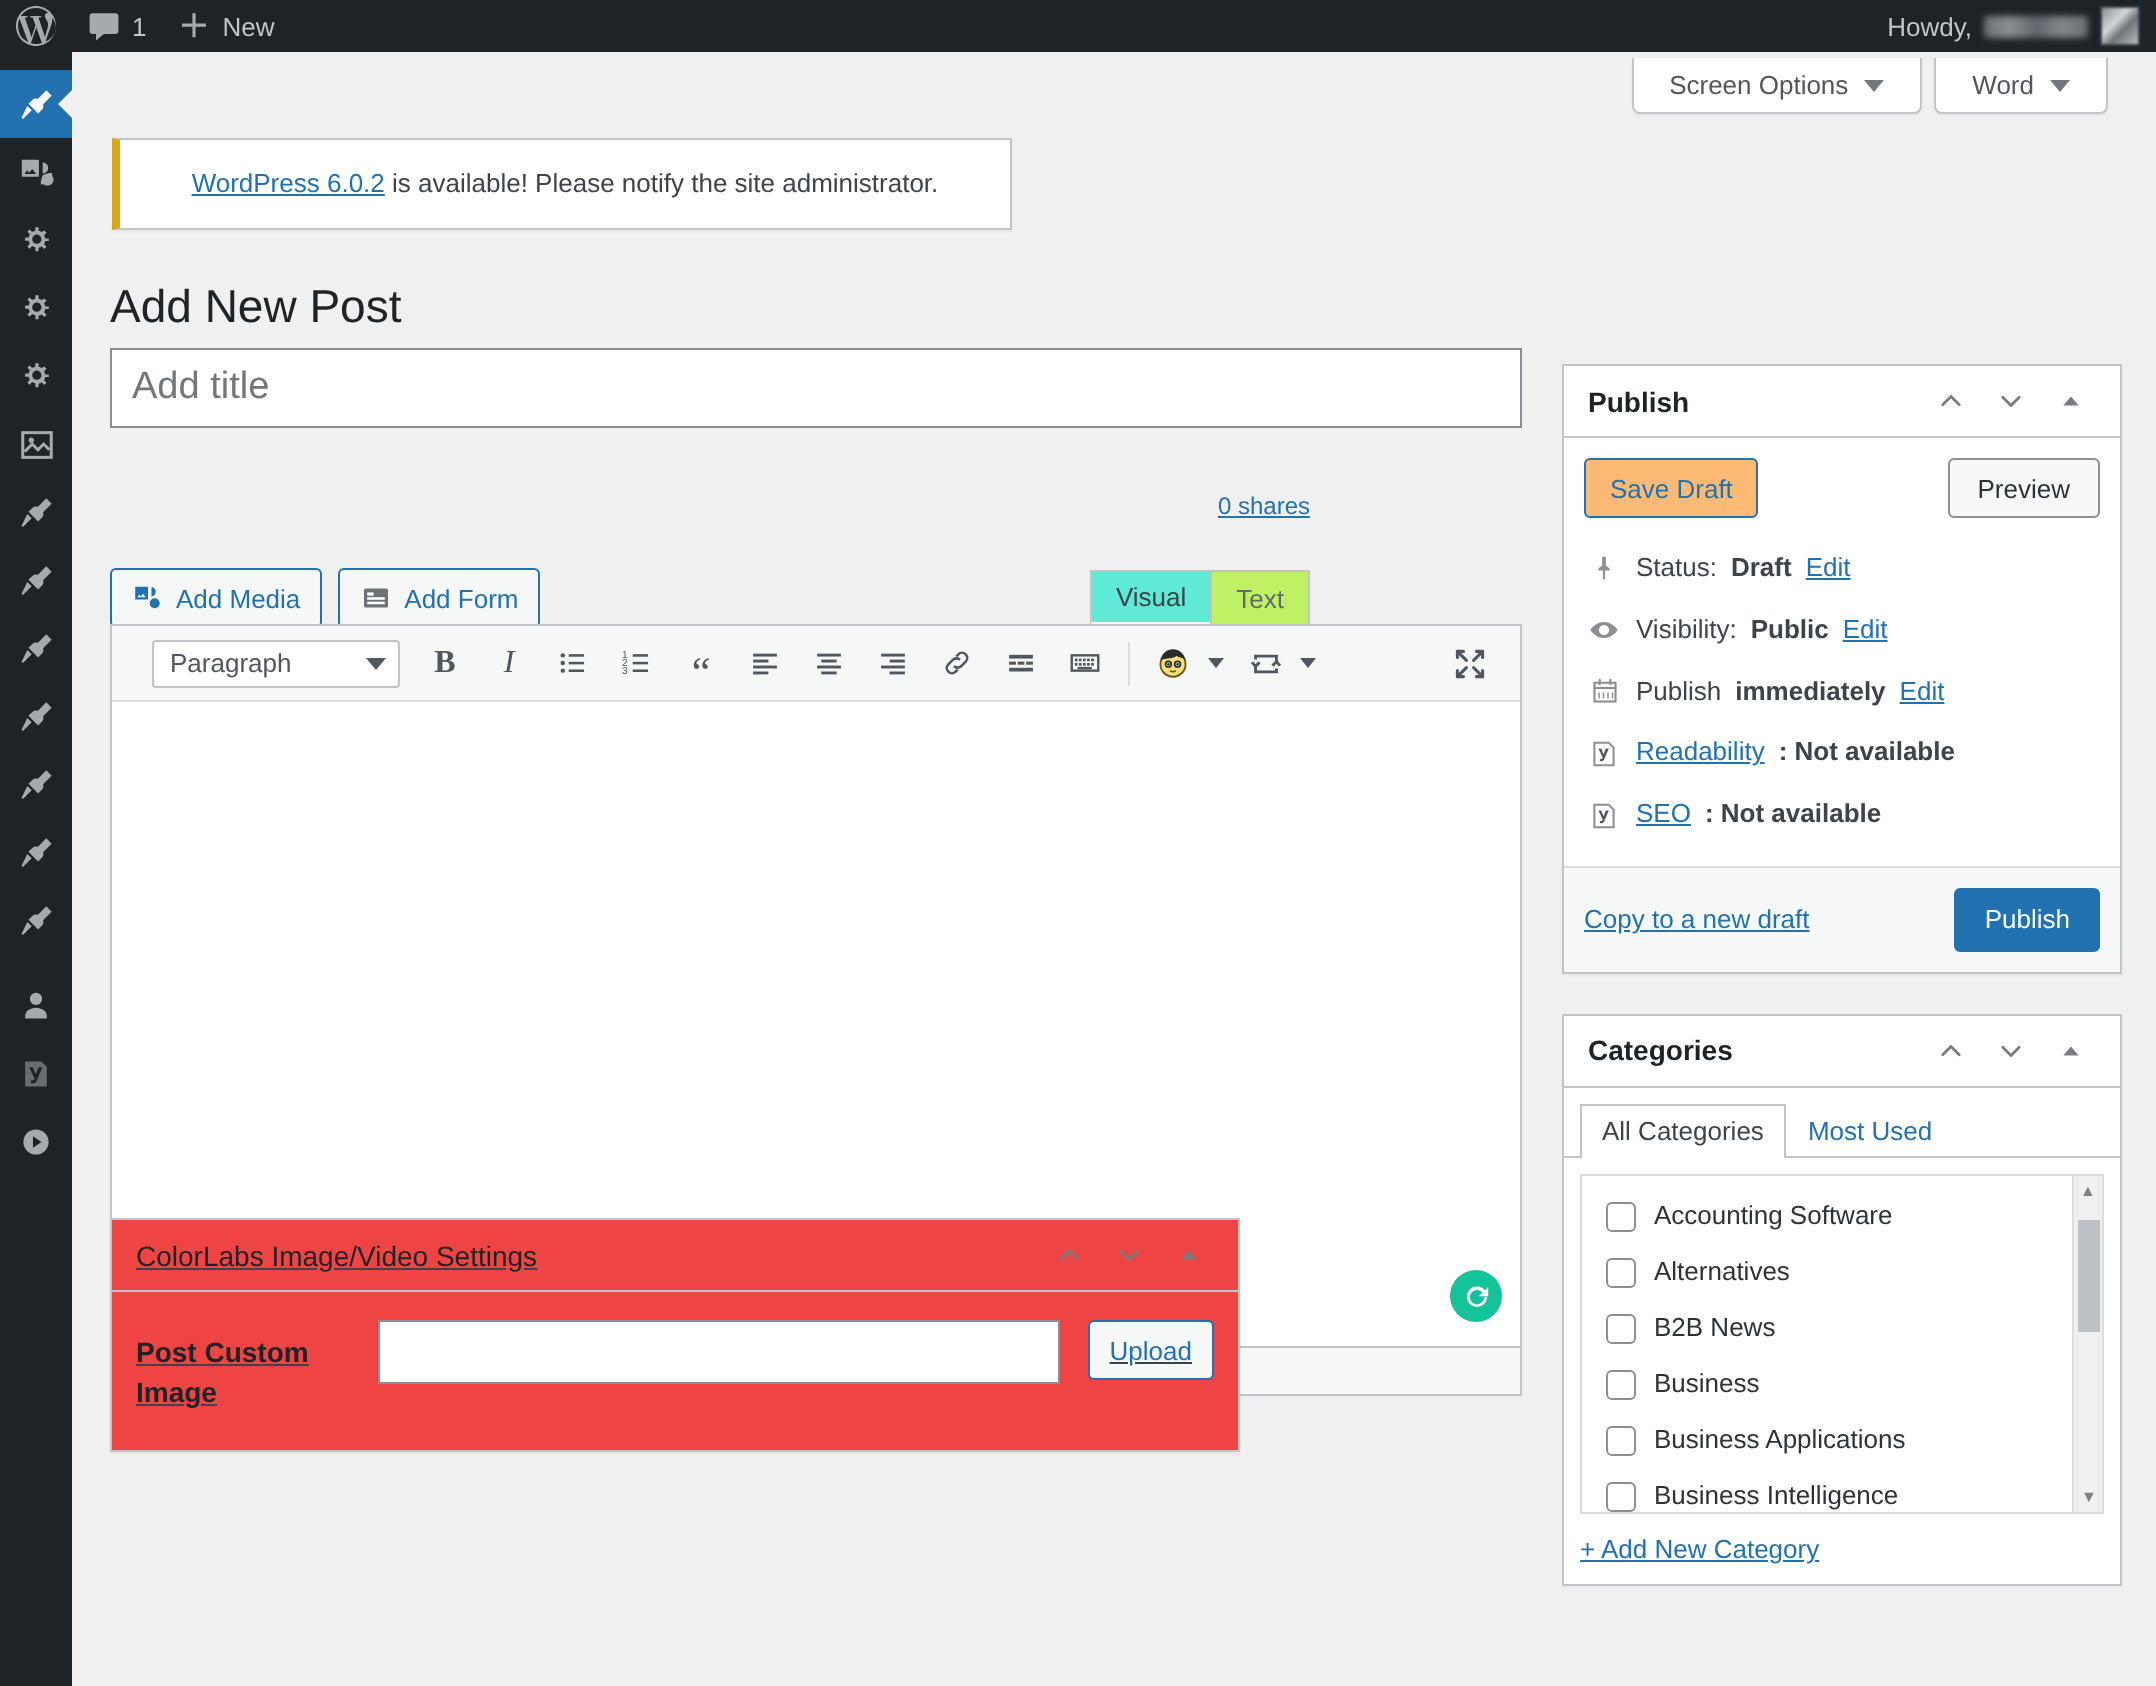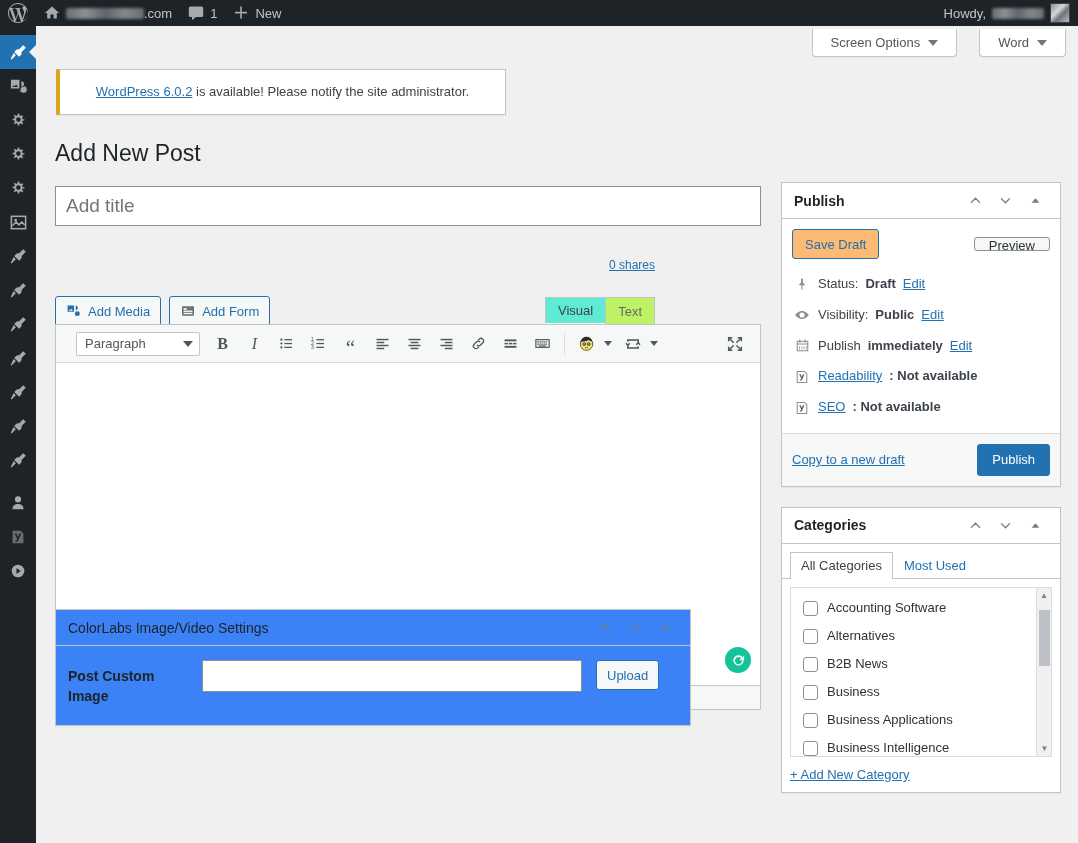--- a/index.html
+++ b/index.html
@@ -76,22 +76,22 @@
   
   #wpwrap {
     position: absolute; top: 26px; left: 36px;
     width: 1042px; height: 817px;
     background: #f0f0f1;
     overflow: hidden;
   }
 
   
   #screen-meta-links {
-    position: absolute; top: 3px; right: 12px;
-    display: flex; gap: 22px;
+    position: absolute; top: 3px; right: 24px;
+    display: flex; gap: 6px;
   }
   .screen-meta-toggle {
     background: #fff;
     border: 1px solid #c3c4c7;
     border-top: none;
     border-radius: 0 0 4px 4px;
     height: 28px; padding: 0 18px;
     font-size: 13px; color: #50575e;
     display: flex; align-items: center; gap: 8px;
     cursor: pointer;
@@ -121,21 +121,21 @@
 
   .pagetitle {
     position: absolute; top: 113px; left: 19px;
     font-size: 23px; font-weight: 400; color: #1d2327;
     line-height: 1.3;
     margin: 0;
   }
 
   
   #post-body-content {
-    position: absolute; top: 160px; left: 19px;
+    position: absolute; top: 148px; left: 19px;
     width: 600px;
   }
   #title {
     display: block;
     width: 706px; height: 40px;
     padding: 3px 10px;
     font-size: 19px; line-height: 32px;
     color: #2c3338;
     border: 1px solid #8c8f94;
     border-radius: 0;
@@ -252,24 +252,25 @@
     background: #f6f7f7;
     border-top: 1px solid #c3c4c7;
     display: flex; align-items: center;
     padding: 0 10px;
     font-size: 12px; color: #50575e;
   }
 
   
   #colorlabs-box {
     position: absolute; top: 583px; left: 19px;
-    width: 636px;
-    background: #3b82f6;
+    width: 565px;
+    background: #ef4444;
     border: 1px solid #c3c4c7;
     box-shadow: 0 1px 1px rgba(0,0,0,.04);
+    text-decoration: underline;
   }
   .postbox-header {
     height: 36px;
     display: flex; align-items: center;
     border-bottom: 1px solid #c3c4c7;
     padding: 0 12px;
   }
   .postbox-title {
     flex: 1;
     font-size: 14px; font-weight: 600; color: #1d2327;
@@ -329,21 +330,21 @@
   #minor-publishing-actions {
     display: flex; justify-content: space-between; align-items: center;
     padding-bottom: 10px;
   }
   .btn-draft {
     height: 30px; padding: 0 12px;
     background: #fdba74; border: 1px solid #2271b1;
     border-radius: 3px; color: #2271b1; font-size: 13px; cursor: pointer;
   }
   .btn-preview {
-    height: 14px; padding: 0 14px;
+    height: 30px; padding: 0 14px;
     background: #f6f7f7; border: 1px solid #8c8f94;
     border-radius: 3px; color: #2c3338; font-size: 13px; cursor: pointer;
   }
   .misc-pub {
     display: flex; align-items: center; gap: 7px;
     padding: 5px 0 5px 1px;
     font-size: 13px; color: #3c434a;
     line-height: 1.6;
   }
   .misc-pub .ico { width: 18px; height: 18px; display: flex; align-items: center; justify-content: center; color: #8c8f94; flex: none; }
@@ -430,26 +431,20 @@
   #category-adder a { color: #2271b1; font-size: 13px; }
 </style>
 </head>
 <body>
 
 <div id="adminbar">
   <div class="ab-item first">
     <svg class="wp-logo" viewBox="0 0 20 20" fill="#a7aaad">
       <path d="M20 10c0-5.52-4.48-10-10-10S0 4.48 0 10s4.48 10 10 10 10-4.48 10-10zM1.01 10c0-1.3.28-2.54.78-3.65l4.29 11.75A8.99 8.99 0 0 1 1.01 10zM10 18.99c-.88 0-1.73-.13-2.54-.37l2.7-7.84 2.76 7.57c.2.04.04.09.07.13A8.95 8.95 0 0 1 10 18.99zm1.24-13.21c.54-.03 1.03-.09 1.03-.09.48-.06.43-.77-.06-.74 0 0-1.46.11-2.4.11-.88 0-2.37-.11-2.37-.11-.49-.03-.55.71-.06.74 0 0 .46.06.95.09l1.41 3.87-1.99 5.96L4.43 5.78c.55-.03 1.04-.09 1.04-.09.48-.06.43-.77-.06-.74 0 0-1.46.11-2.4.11-.17 0-.37 0-.58-.01A8.98 8.98 0 0 1 10 1.01c2.34 0 4.47.89 6.07 2.36-.04 0-.08-.01-.12-.01-.88 0-1.51.77-1.51 1.6 0 .74.43 1.37.88 2.11.34.6.74 1.37.74 2.49 0 .77-.3 1.67-.69 2.92l-.9 3.01-3.23-9.71zm3.49 12.1 2.74-7.93c.51-1.28.68-2.3.68-3.21 0-.33-.02-.64-.06-.92a8.93 8.93 0 0 1 1.9 5.18 8.99 8.99 0 0 1-5.26 6.88z"></path>
     </svg>
-  </div>
-  <div class="ab-item">
-    <svg width="16" height="16" viewBox="0 0 20 20" fill="#a7aaad">
-      <path d="M16 10v7h-4v-5H8v5H4v-7H1l9-8 9 8h-3z"></path>
-    </svg>
-    <span><span class="redact"></span><span>.com</span></span>
   </div>
   <div class="ab-item">
     <svg width="16" height="16" viewBox="0 0 20 20" fill="#a7aaad">
       <path d="M17 2H3a2 2 0 0 0-2 2v9a2 2 0 0 0 2 2h2v4l5-4h7a2 2 0 0 0 2-2V4a2 2 0 0 0-2-2z"></path>
     </svg>
     <span>1</span>
   </div>
   <div class="ab-item">
     <svg width="16" height="16" viewBox="0 0 20 20" fill="#a7aaad">
       <path d="M11 8.5V2H9v6.5H2.5v2H9V17h2v-6.5h6.5v-2H11z"></path>

